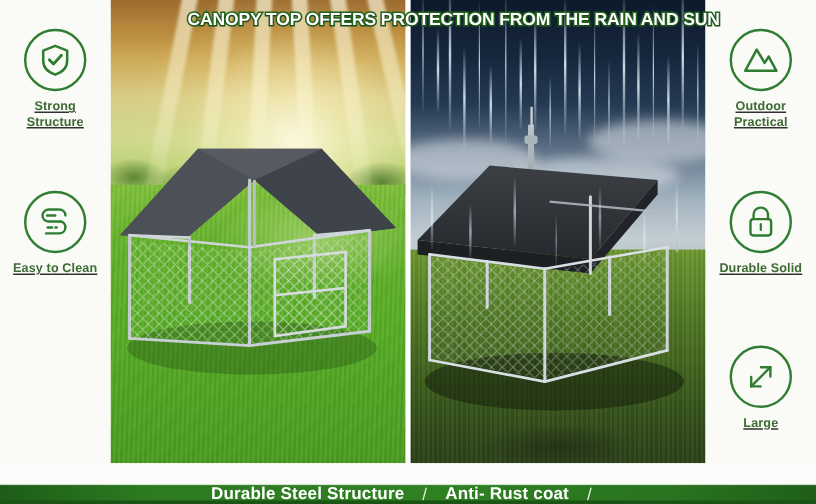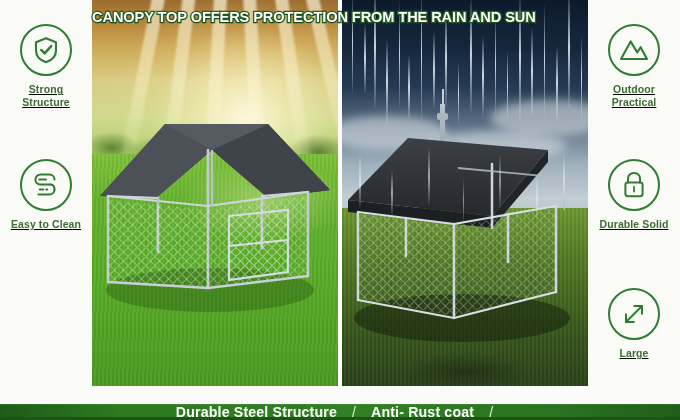--- a/index.html
+++ b/index.html
@@ -179,21 +179,21 @@
 
   
   .kennel { position: absolute; left:0; top:0; width:100%; height:100%; }
   .kennel svg { display:block; width:100%; height:100%; }
 
   
   .headline {
     position: absolute;
     left: 92px; top: 9px;
     width: 572px;
-    text-align: left;
+    text-align: center;
     z-index: 9;
     font-size: 14.6px;
     font-weight: bold;
     letter-spacing: -0.1px;
     color: #ffffff;
     -webkit-text-stroke: 2.6px #24641f;
     paint-order: stroke fill;
     text-shadow: 0 1px 1px rgba(0,0,0,0.35);
     white-space: nowrap;
   }

